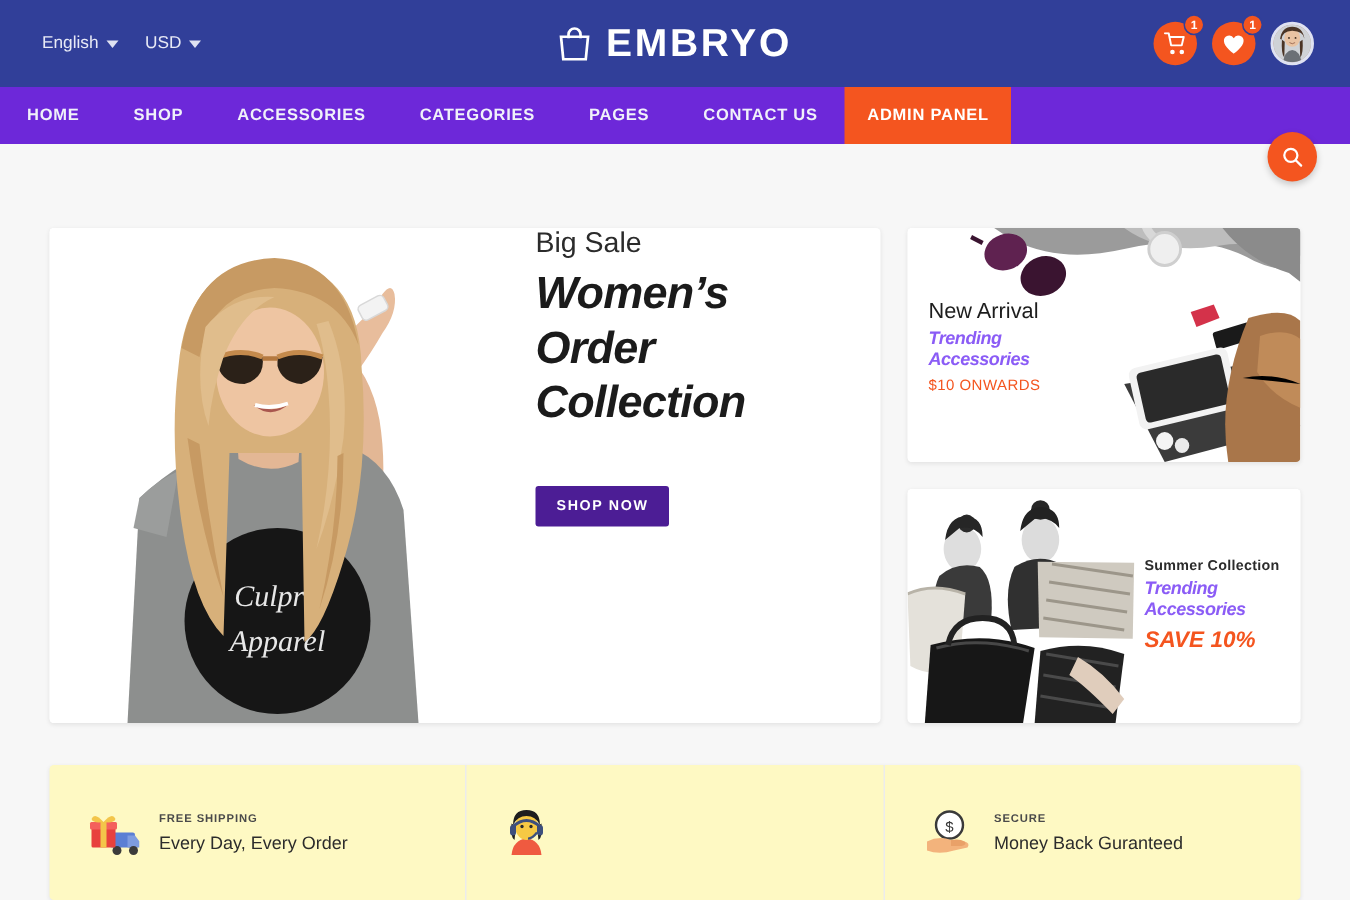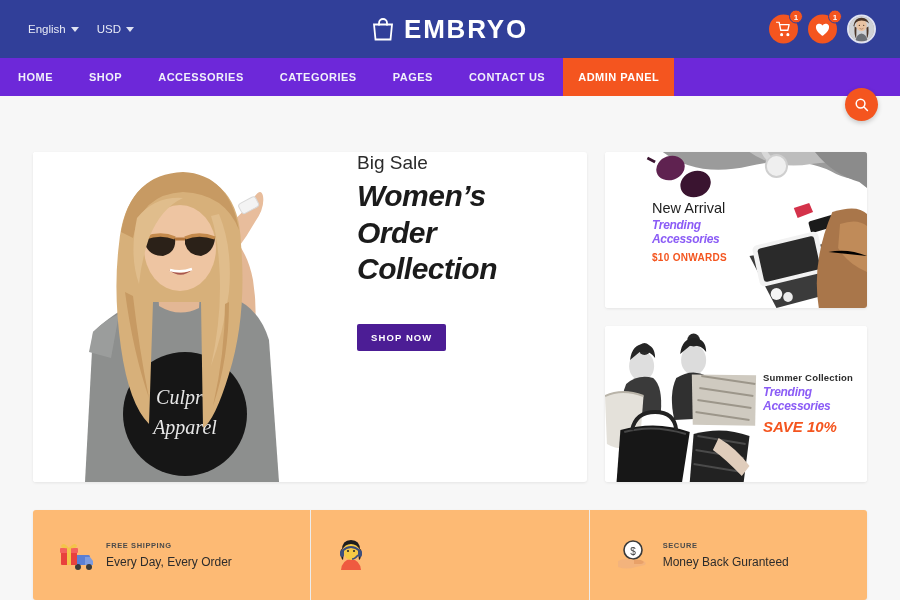--- a/index.html
+++ b/index.html
@@ -186,47 +186,46 @@
     background: #ffffff;
     border-radius: 3px;
     box-shadow: 0 1px 3px rgba(0,0,0,0.08);
     position: relative;
     overflow: hidden;
     cursor: pointer;
   }
   .side-card .card-copy {
     position: absolute;
     z-index: 3;
-    margin-left: 33px;
   }
   .card1-copy { left: 14px; top: 48px; }
   .card2-copy { right: 14px; top: 46px; text-align: left; }
   .card-kicker {
     font-size: 14.5px; color: #1d1d1d; margin-bottom: 3px;
   }
   .card-kicker.small {
     font-size: 9.5px; font-weight: bold; letter-spacing: 0.2px; color: #2b2b2b;
   }
   .card-title {
     font-size: 12px; font-weight: bold; font-style: italic;
     color: #8b5cf6; line-height: 1.16; letter-spacing: -0.3px;
   }
   .card-price {
     margin-top: 5px;
-    font-size: 10px; font-weight: bold; color: #f4551f; letter-spacing: 0.3px;
+    font-size: 10px; font-weight: normal; color: #f4551f; letter-spacing: 0.3px;
   }
   .card-save {
     margin-top: 4px;
     font-size: 15px; font-weight: bold; font-style: italic; color: #f4551f;
   }
 
   
   .features {
     margin: 28px 33px 0 33px;
-    background: #fdba74;
+    background: #fef9c3;
     border-radius: 3px;
     box-shadow: 0 1px 3px rgba(0,0,0,0.07);
     display: flex;
     height: 90px;
   }
   .feature {
     flex: 1;
     display: flex; align-items: center; gap: 13px;
     padding: 0 26px;
     border-right: 1px solid #ececec;

